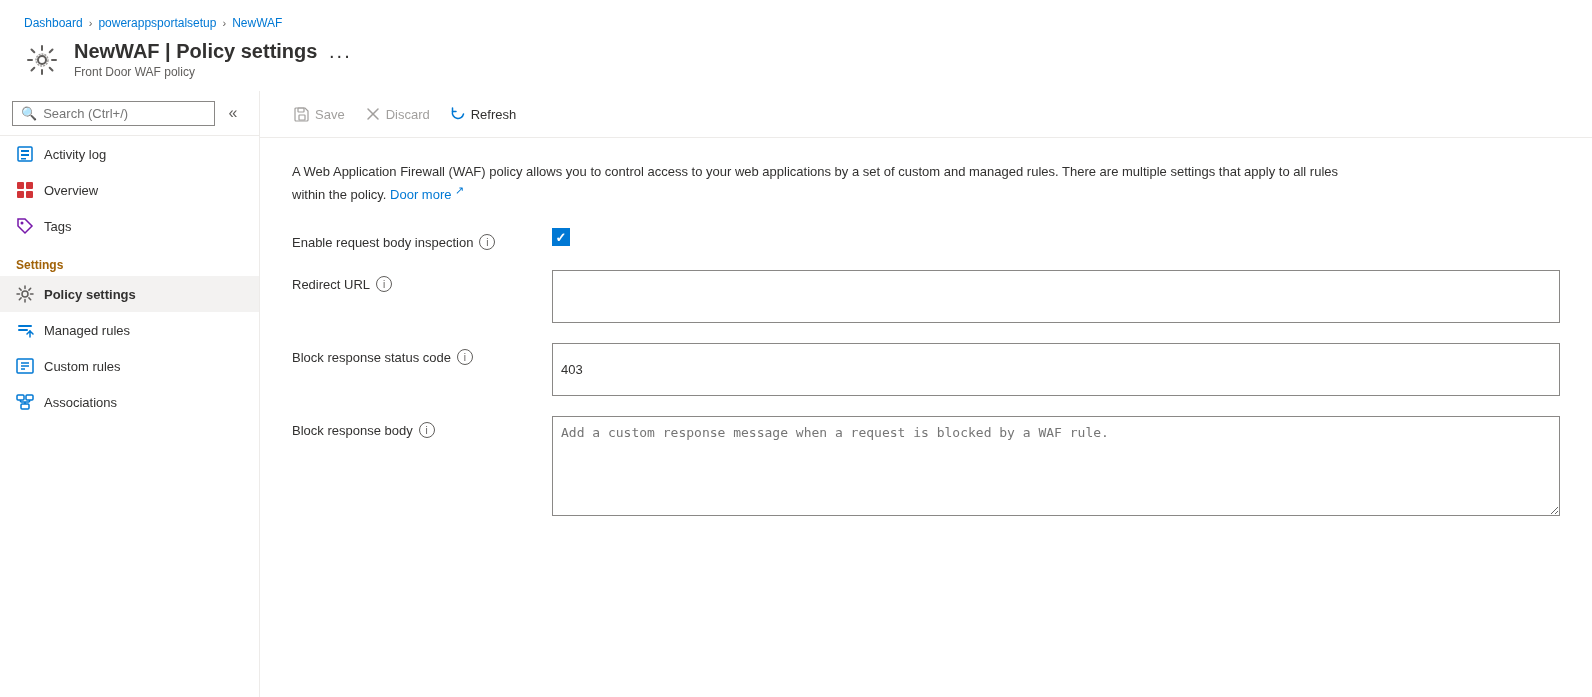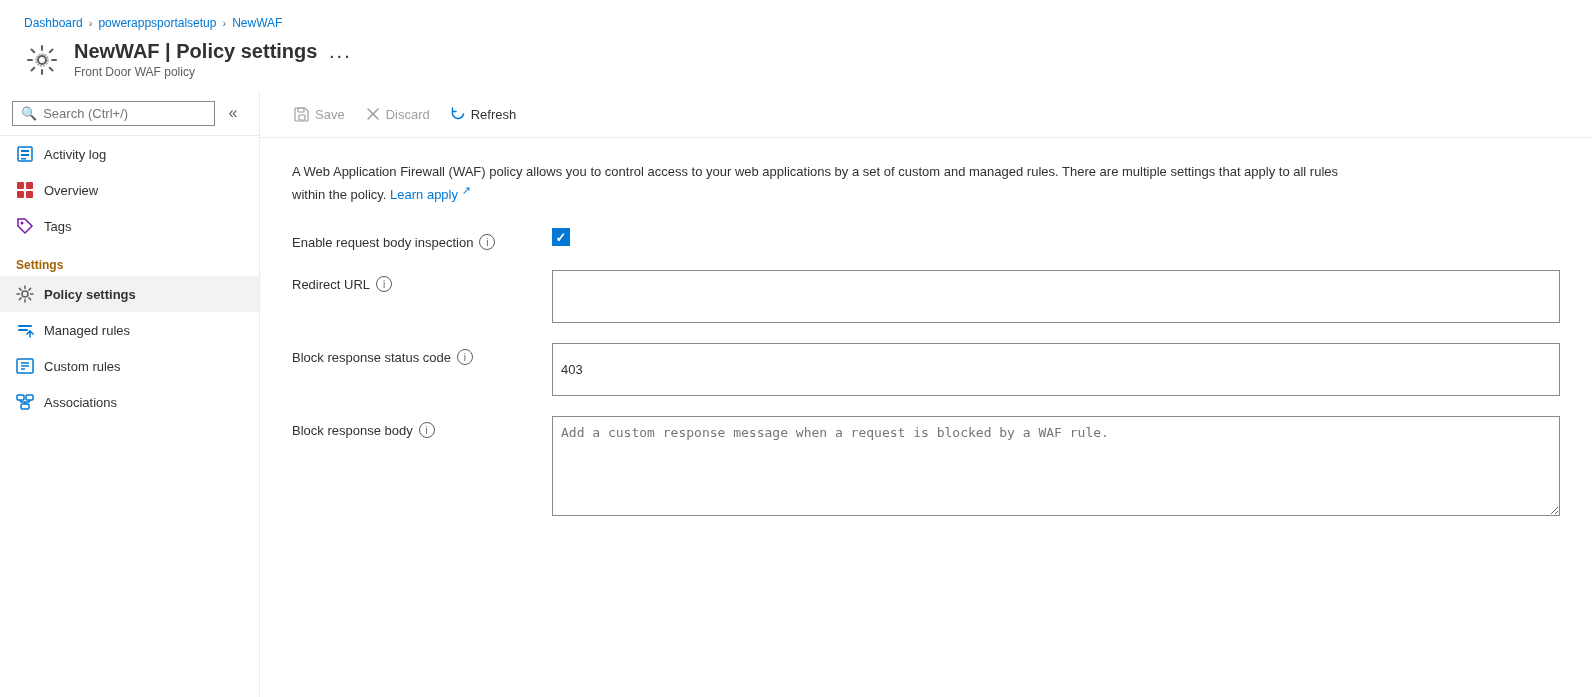--- a/index.html
+++ b/index.html
@@ -221,21 +221,21 @@
               <path d="M13.5 8A5.5 5.5 0 112.5 5.5" stroke="#0078d4" stroke-width="1.5" stroke-linecap="round"></path>
               <polyline points="2.5,2 2.5,5.5 6,5.5" stroke="#0078d4" stroke-width="1.5" stroke-linecap="round" stroke-linejoin="round"></polyline>
             </svg>
           <span>Refresh</span>
         </button>
       </div>
 
       <div class="form-area">
         <p class="description-text">
           <span>A Web Application Firewall (WAF) policy allows you to control access to your web applications by a set of custom and managed rules. There are multiple settings that apply to all rules within the policy.</span>
-          <a href="#"> <span>Learn apply</span> <span class="external-link-icon">↗</span></a>
+          <a href="#"> <span>Door more</span> <span class="external-link-icon">↗</span></a>
         </p>
 
         <div class="form-row">
           <div class="form-label">
             <span>Enable request body inspection</span>
             <span class="info-icon" title="Info">i</span>
           </div>
           <div class="form-control">
             <div class="checkbox-blue"></div>
           </div>

